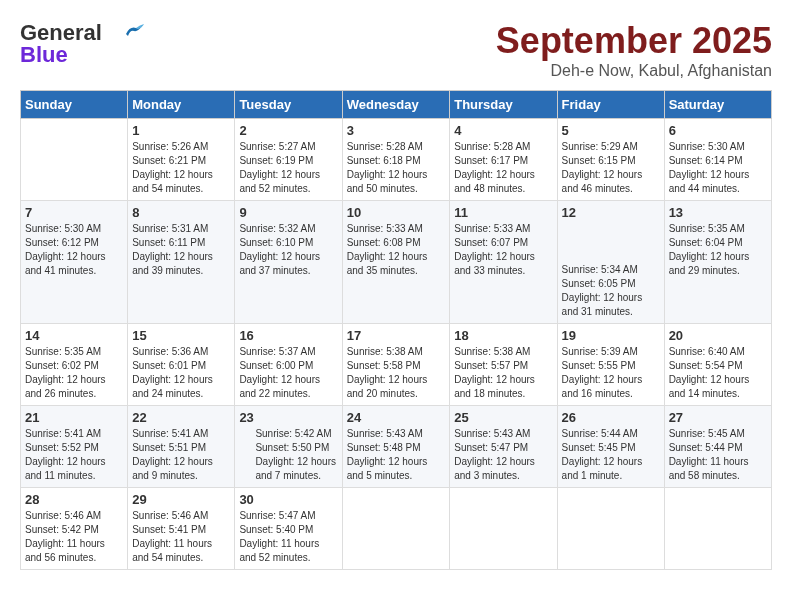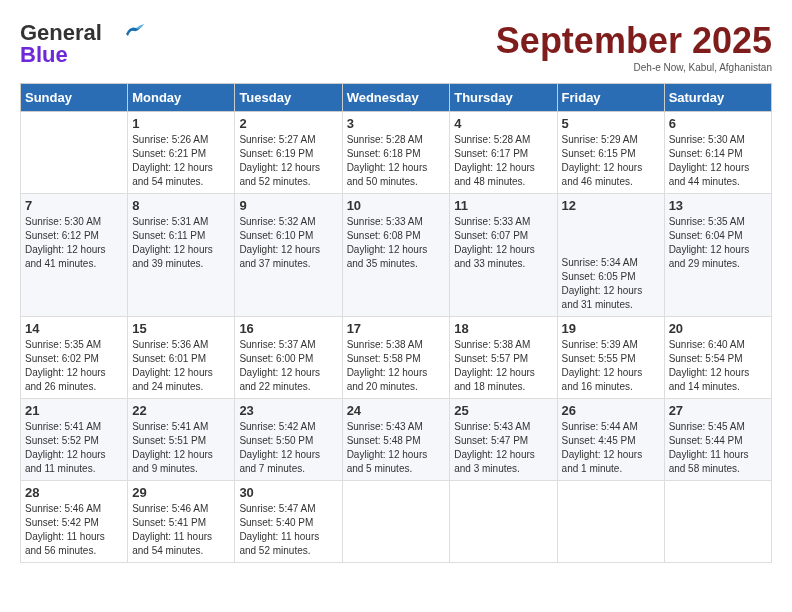--- a/index.html
+++ b/index.html
@@ -23,21 +23,21 @@
     }
     .title-section {
       text-align: right;
     }
     .main-title {
       font-size: 36px;
       font-weight: bold;
       color: #7f1d1d;
     }
     .subtitle {
-      font-size: 10px;
+      font-size: 16px;
       color: #555;
     }
     .calendar {
       width: 100%;
       border-collapse: collapse;
       font-size: 11px;
       border-radius: 21px;
     }
     .calendar th {
       background-color: #2a6db5;
@@ -262,21 +262,21 @@
         </td>
         <td>
           <span class="day-num">22</span>
           <div class="day-info" style="white-space: pre-line;">Sunrise: 5:41 AM
 Sunset: 5:51 PM
 Daylight: 12 hours
 and 9 minutes.</div>
         </td>
         <td>
           <span class="day-num">23</span>
-          <div class="day-info" style="white-space: pre-line;">Sunrise: 5:42 AM
+          <div class="day-info" style="white-space: pre-line; margin-left: 16px;">Sunrise: 5:42 AM
 Sunset: 5:50 PM
 Daylight: 12 hours
 and 7 minutes.</div>
         </td>
         <td>
           <span class="day-num">24</span>
           <div class="day-info" style="white-space: pre-line;">Sunrise: 5:43 AM
 Sunset: 5:48 PM
 Daylight: 12 hours
 and 5 minutes.</div>
@@ -284,21 +284,21 @@
         <td>
           <span class="day-num">25</span>
           <div class="day-info" style="white-space: pre-line;">Sunrise: 5:43 AM
 Sunset: 5:47 PM
 Daylight: 12 hours
 and 3 minutes.</div>
         </td>
         <td>
           <span class="day-num">26</span>
           <div class="day-info" style="white-space: pre-line;">Sunrise: 5:44 AM
-Sunset: 4:45 PM
+Sunset: 5:45 PM
 Daylight: 12 hours
 and 1 minute.</div>
         </td>
         <td>
           <span class="day-num">27</span>
           <div class="day-info" style="white-space: pre-line;">Sunrise: 5:45 AM
 Sunset: 5:44 PM
 Daylight: 11 hours
 and 58 minutes.</div>
         </td>

